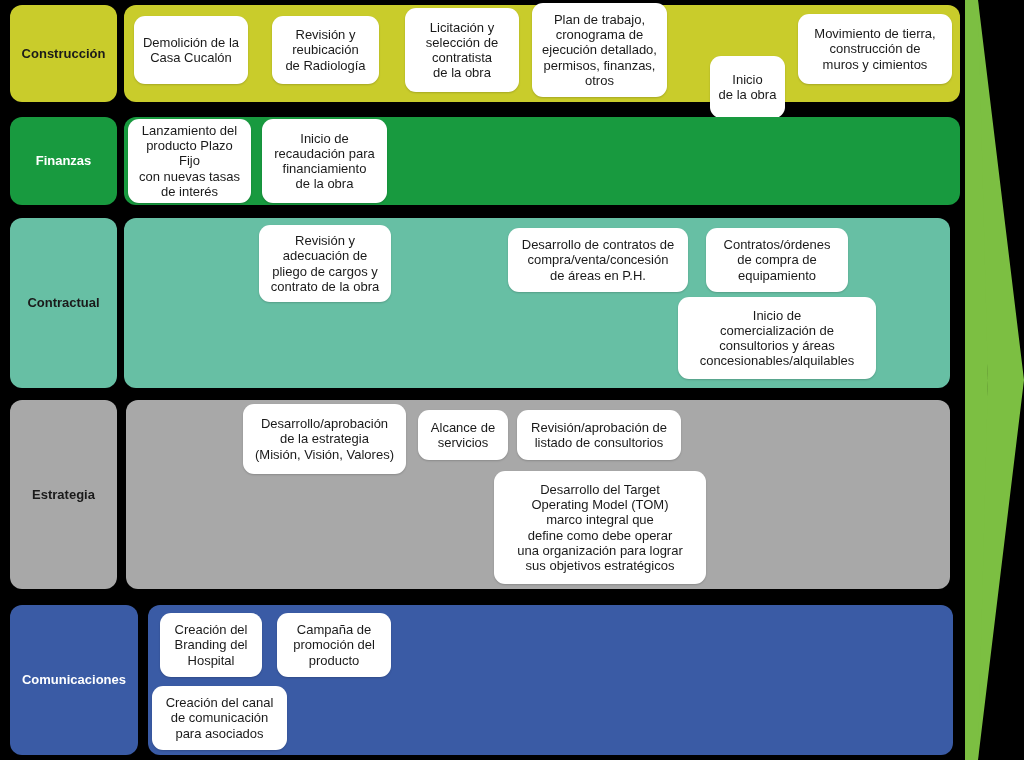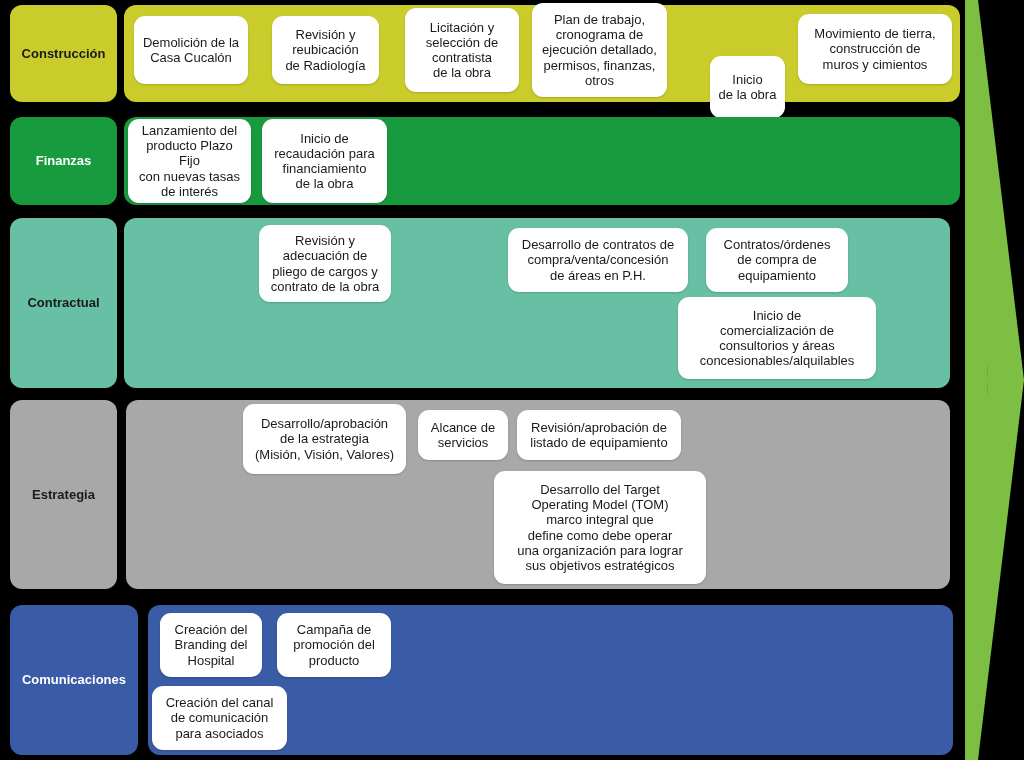--- a/index.html
+++ b/index.html
@@ -136,21 +136,21 @@
     </div>
     <div class="row" style="top: 0px; left: 0px; width: 1024px; height: 760px; position: absolute; pointer-events: none;">
       <div class="lane-label" style="left: 10px; top: 400px; width: 107px; height: 189px; background: rgb(168, 168, 168); color: rgb(26, 26, 26); pointer-events: auto;">Estrategia</div>
       <div class="lane-track" style="left: 126px; top: 400px; width: 824px; height: 189px; background: rgb(168, 168, 168);"></div>
       <div class="card" style="left: 243px; top: 404px; width: 163px; height: 70px; background: rgb(255, 255, 255); color: rgb(26, 26, 26); pointer-events: auto;">Desarrollo/aprobación
 de la estrategia
 (Misión, Visión, Valores)</div>
       <div class="card" style="left: 418px; top: 410px; width: 90px; height: 50px; background: rgb(255, 255, 255); color: rgb(26, 26, 26); pointer-events: auto;">Alcance de
 servicios</div>
       <div class="card" style="left: 517px; top: 410px; width: 164px; height: 50px; background: rgb(255, 255, 255); color: rgb(26, 26, 26); pointer-events: auto;">Revisión/aprobación de
-listado de equipamiento</div>
+listado de consultorios</div>
       <div class="card" style="left: 494px; top: 471px; width: 212px; height: 113px; background: rgb(255, 255, 255); color: rgb(26, 26, 26); pointer-events: auto;">Desarrollo del Target
 Operating Model (TOM)
 marco integral que
 define como debe operar
 una organización para lograr
 sus objetivos estratégicos</div>
     </div>
     <div class="row" style="top: 0px; left: 0px; width: 1024px; height: 760px; position: absolute; pointer-events: none;">
       <div class="lane-label" style="left: 10px; top: 605px; width: 128px; height: 150px; background: rgb(58, 91, 165); color: rgb(255, 255, 255); pointer-events: auto;">Comunicaciones</div>
       <div class="lane-track" style="left: 148px; top: 605px; width: 805px; height: 150px; background: rgb(58, 91, 165);"></div>

